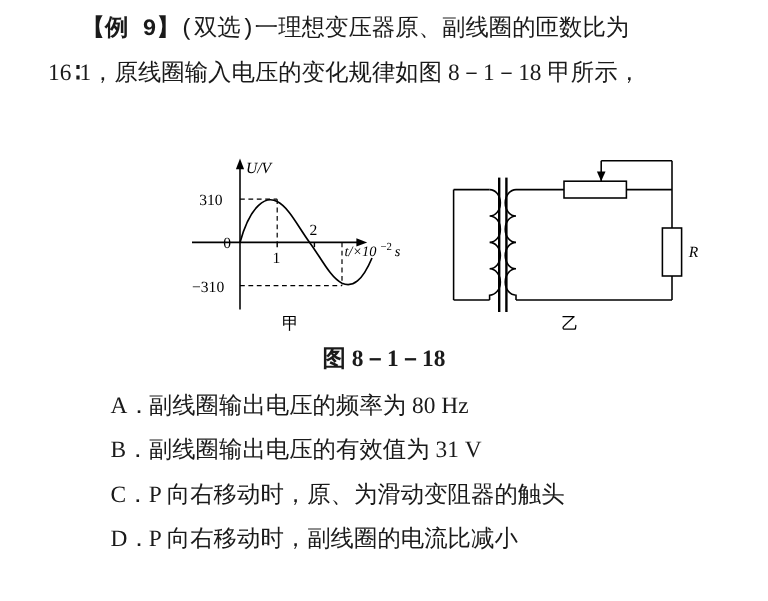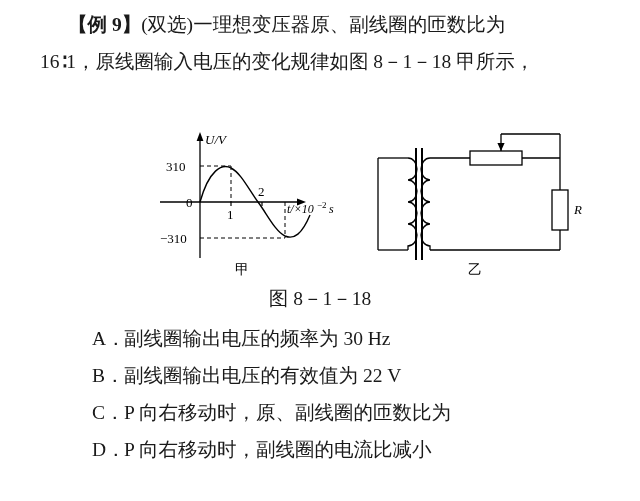--- a/index.html
+++ b/index.html
@@ -23,21 +23,21 @@
     position: absolute;
     left: 40px;
     width: 562px;
     font-size: 19.5px;
     line-height: 37px;
     text-align: justify;
   }
   .stem {
     top: 6px;
   }
-  .stem .l1 { text-indent: 28px; }
+  .stem .l1 { text-indent: 28px; font-family: Liberation Mono, monospace; }
   .bold-label {
     font-weight: bold;
   }
   .ital {
     font-family: "Liberation Serif", serif;
     font-style: italic;
   }
   .figure-area {
     position: absolute;
     left: 0;
@@ -46,20 +46,21 @@
     height: 150px;
     text-align: center;
   }
   .fig-caption {
     position: absolute;
     left: 0;
     top: 285px;
     width: 640px;
     text-align: center;
     font-size: 19.5px;
+    font-weight: bold;
   }
   .choices {
     position: absolute;
     left: 40px;
     top: 320px;
     width: 562px;
   }
   .choice-row {
     display: flex;
     font-size: 19.5px;
@@ -156,29 +157,29 @@
         <text x="468" y="144" font-family="Liberation Serif, serif" font-size="14">乙</text>
       </g>
     </svg>
   </div>
 
   <div class="fig-caption">图 8－1－18</div>
 
   <div class="choices">
     <div class="choice-row">
       <span class="marker">A．</span>
-      <span>副线圈输出电压的频率为 30 Hz</span>
+      <span>副线圈输出电压的频率为 80 Hz</span>
     </div>
     <div class="choice-row">
       <span class="marker">B．</span>
-      <span>副线圈输出电压的有效值为 22 V</span>
+      <span>副线圈输出电压的有效值为 31 V</span>
     </div>
     <div class="choice-row">
       <span class="marker">C．</span>
-      <span>P 向右移动时，原、副线圈的匝数比为</span>
+      <span>P 向右移动时，原、为滑动变阻器的触头</span>
     </div>
     <div class="choice-row">
       <span class="marker">D．</span>
       <span>P 向右移动时，副线圈的电流比减小</span>
     </div>
   </div>
 
 </div>
 
 </body></html>

